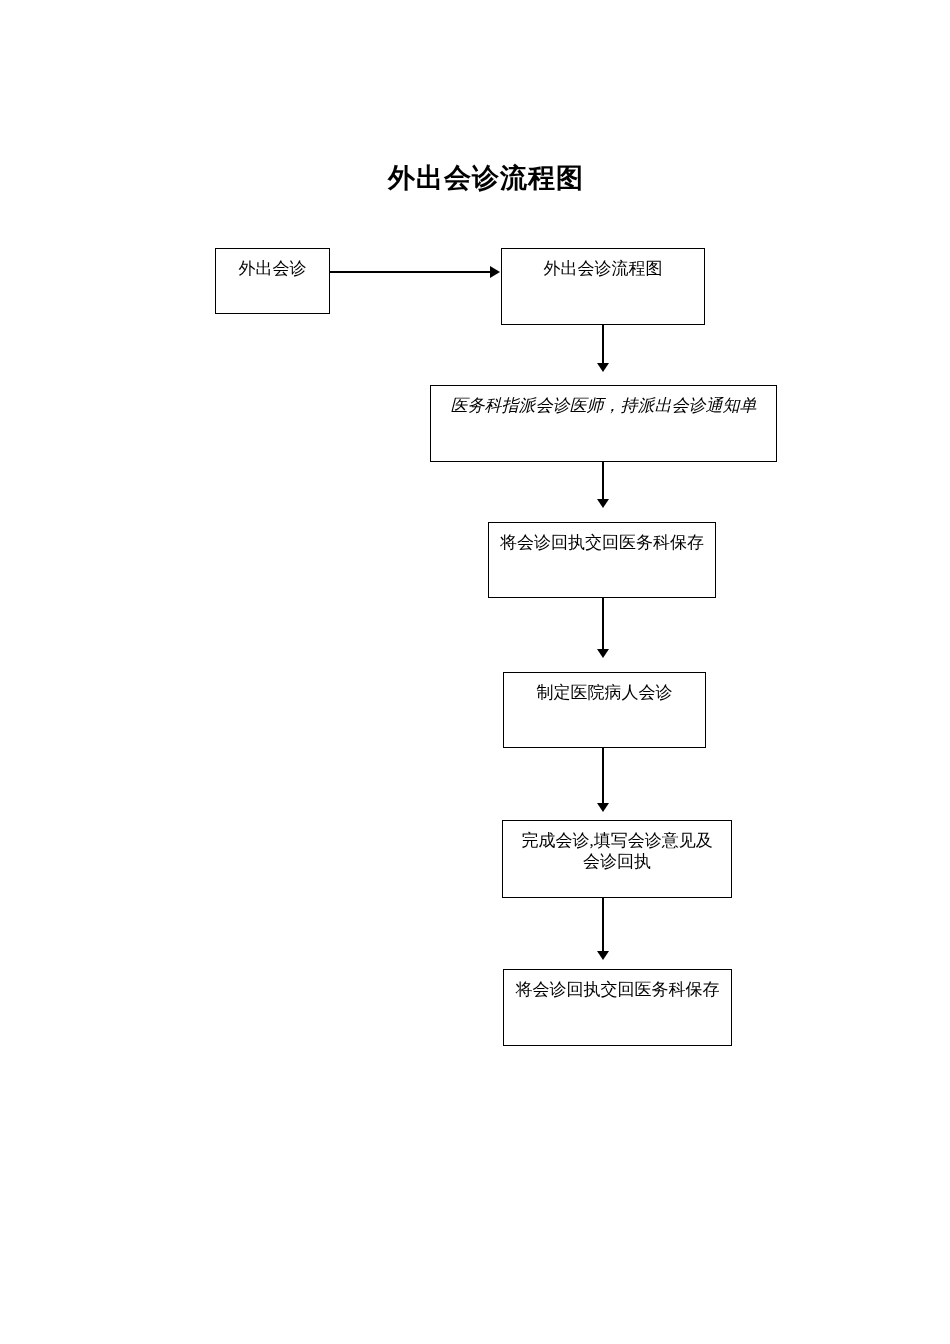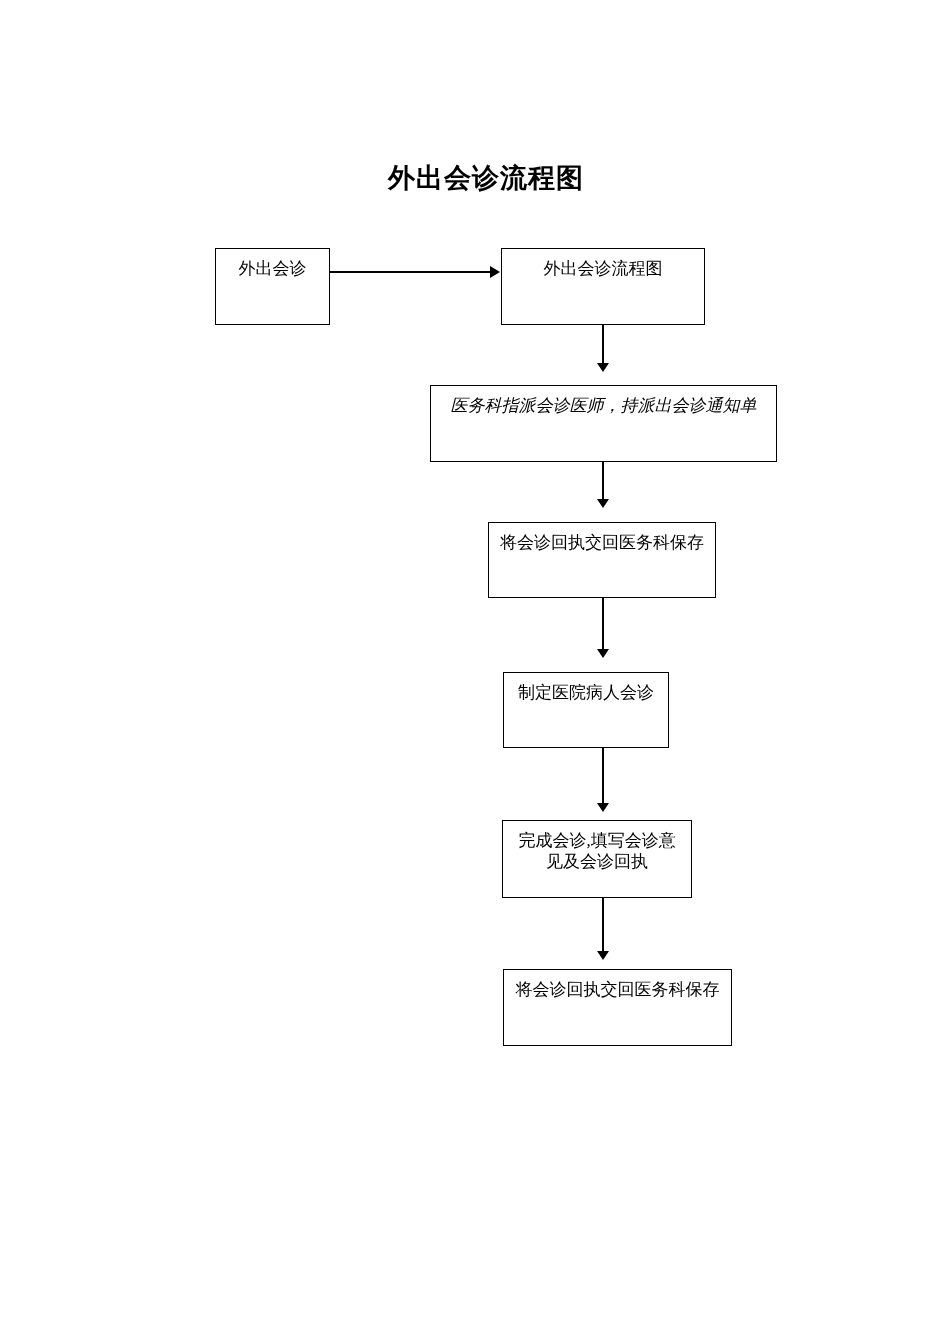--- a/index.html
+++ b/index.html
@@ -34,26 +34,26 @@
   .node {
     position: absolute;
     box-sizing: border-box;
     border: 1.5px solid #000000;
     background: #ffffff;
     text-align: center;
     font-size: 17px;
     line-height: 21px;
     padding: 9px 4px 0 4px;
   }
-  #node-0 { left: 215px; top: 248px; width: 115px; height: 77px; }
+  #node-0 { left: 215px; top: 248px; width: 115px; height: 66px; }
   #node-1 { left: 501px; top: 248px; width: 204px; height: 77px; }
   #node-2 { left: 430px; top: 385px; width: 347px; height: 77px; font-style: italic; }
   #node-3 { left: 488px; top: 522px; width: 228px; height: 76px; }
-  #node-4 { left: 503px; top: 672px; width: 166px; height: 76px; }
-  #node-5 { left: 502px; top: 820px; width: 190px; height: 78px; padding-left: 14px; padding-right: 14px; }
+  #node-4 { left: 503px; top: 672px; width: 203px; height: 76px; }
+  #node-5 { left: 502px; top: 820px; width: 230px; height: 78px; padding-left: 14px; padding-right: 14px; }
   #node-6 { left: 503px; top: 969px; width: 229px; height: 77px; }
 
   
   .harrow {
     position: absolute;
     left: 330px;
     top: 266px;
     width: 170px;
     height: 12px;
   }

